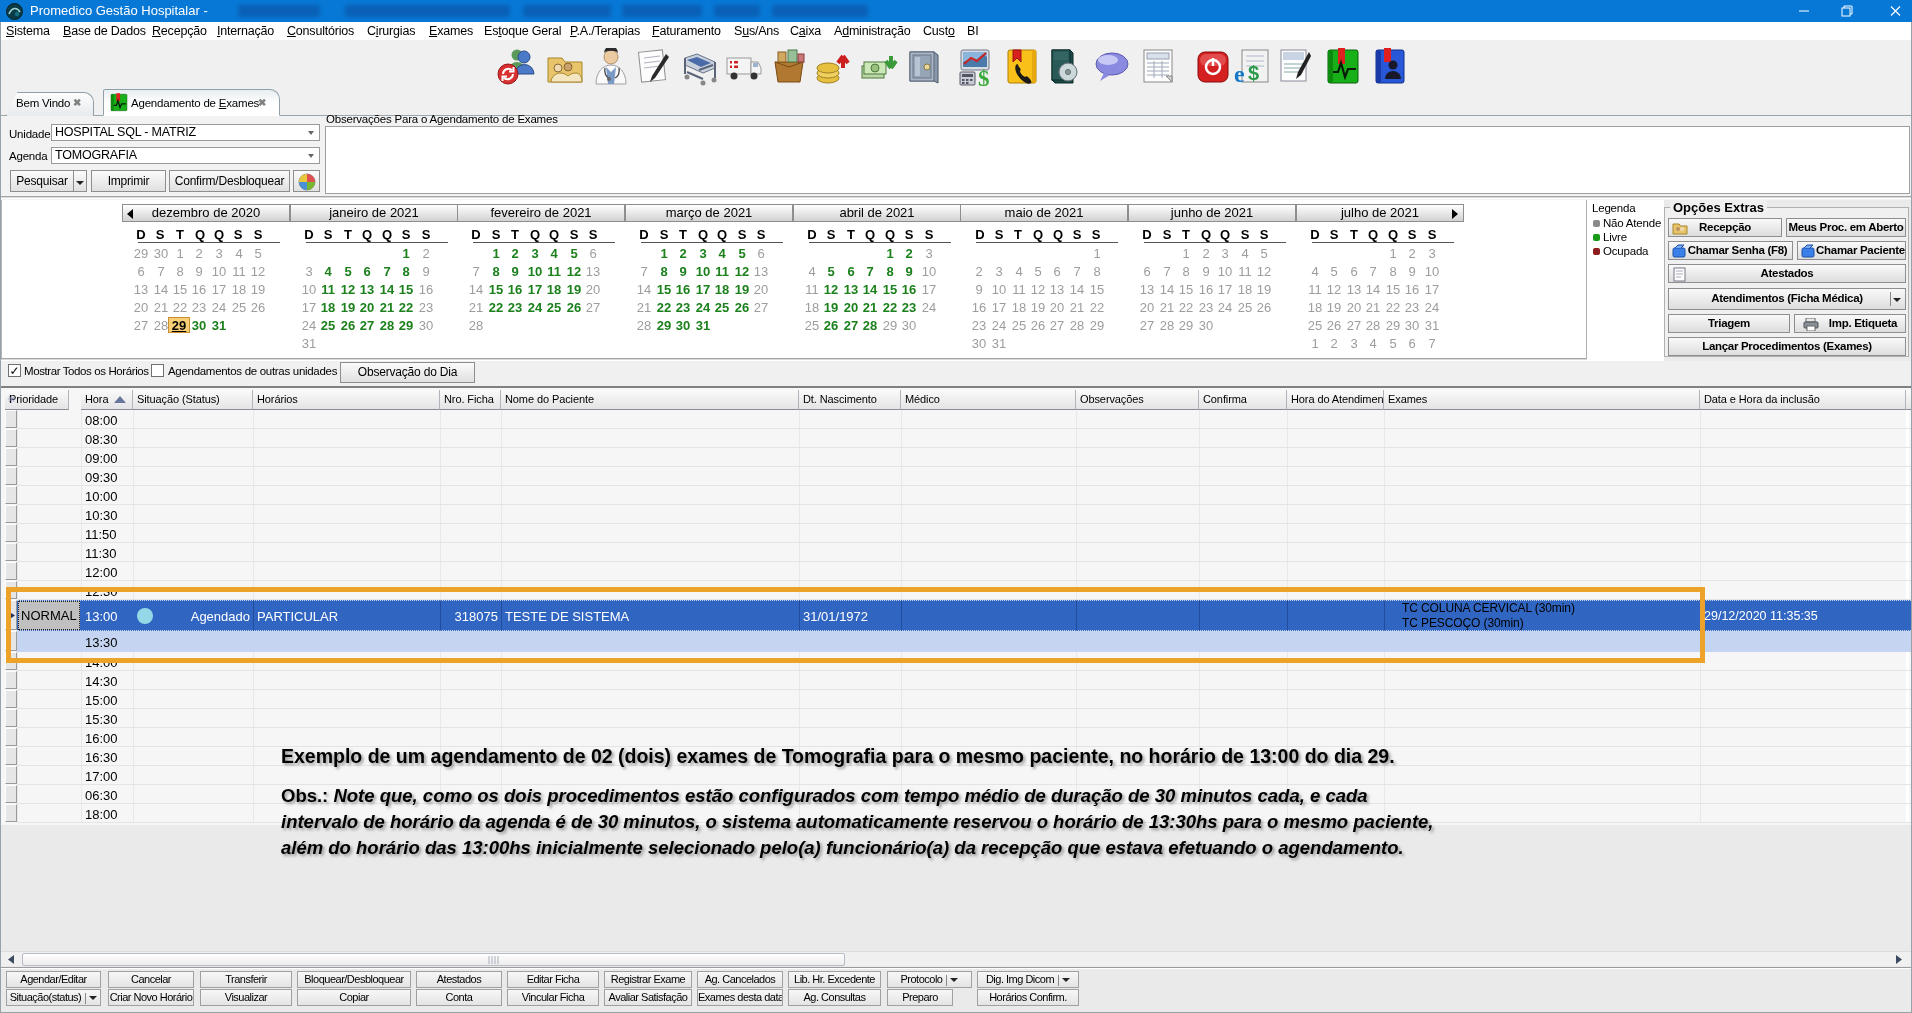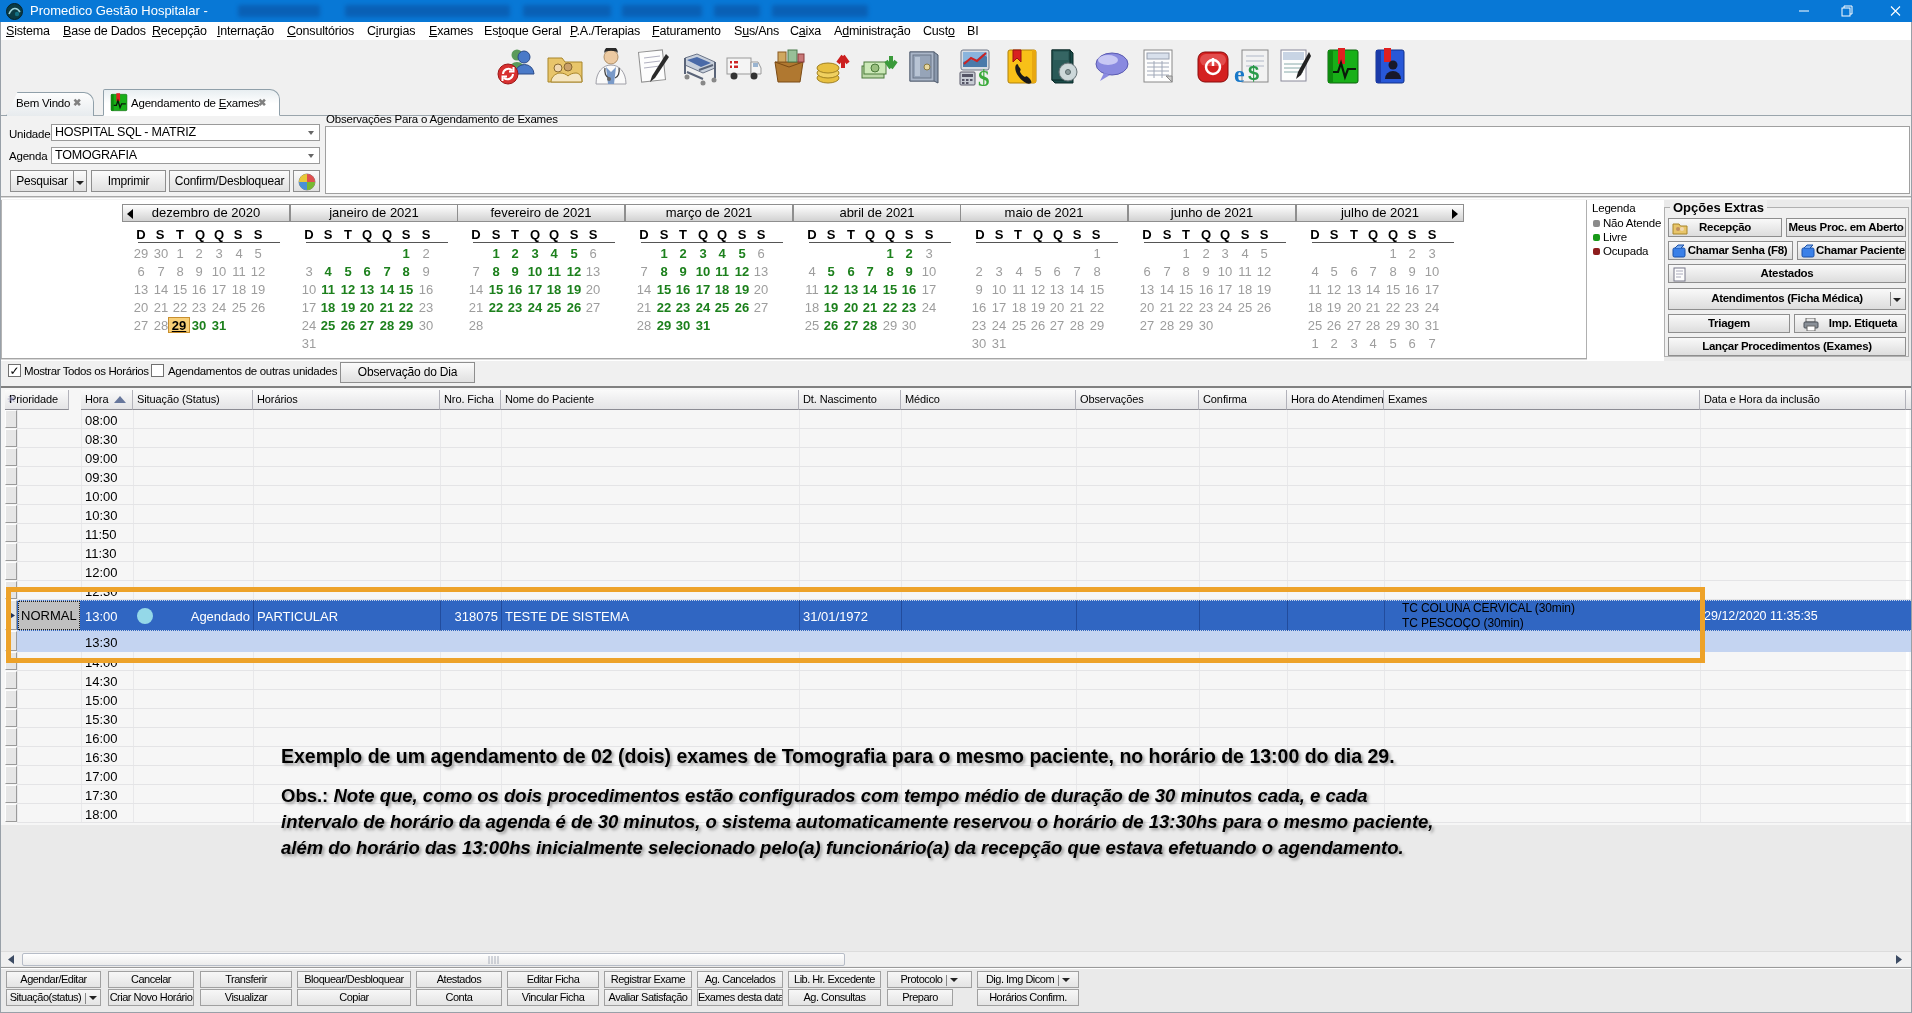--- a/index.html
+++ b/index.html
@@ -767,21 +767,21 @@
 <div class="rowline" style="left:16px;top:358px;width:1896px"></div>
 <div class="hora" style="top:343px">16:00</div>
 <div class="ind" style="top:359px;height:18px"></div>
 <div class="rowline" style="left:16px;top:377px;width:1896px"></div>
 <div class="hora" style="top:362px">16:30</div>
 <div class="ind" style="top:378px;height:18px"></div>
 <div class="rowline" style="left:16px;top:396px;width:1896px"></div>
 <div class="hora" style="top:381px">17:00</div>
 <div class="ind" style="top:397px;height:18px"></div>
 <div class="rowline" style="left:16px;top:415px;width:1896px"></div>
-<div class="hora" style="top:400px">17:30</div>
+<div class="hora" style="top:400px">06:30</div>
 <div class="ind" style="top:416px;height:18px"></div>
 <div class="rowline" style="left:16px;top:434px;width:1896px"></div>
 <div class="hora" style="top:419px">18:00</div>
 <div class="selrow" style="border-top:1px dotted #c8d4e8;border-bottom:1px dotted #c8d4e8"></div>
 <div style="position:absolute;left:252px;top:212px;width:1px;height:31px;background:rgba(10,30,90,.35)"></div>
 <div style="position:absolute;left:252px;top:243px;width:1px;height:21px;background:rgba(255,255,255,.45)"></div>
 <div style="position:absolute;left:439px;top:212px;width:1px;height:31px;background:rgba(10,30,90,.35)"></div>
 <div style="position:absolute;left:439px;top:243px;width:1px;height:21px;background:rgba(255,255,255,.45)"></div>
 <div style="position:absolute;left:500px;top:212px;width:1px;height:31px;background:rgba(10,30,90,.35)"></div>
 <div style="position:absolute;left:500px;top:243px;width:1px;height:21px;background:rgba(255,255,255,.45)"></div>

